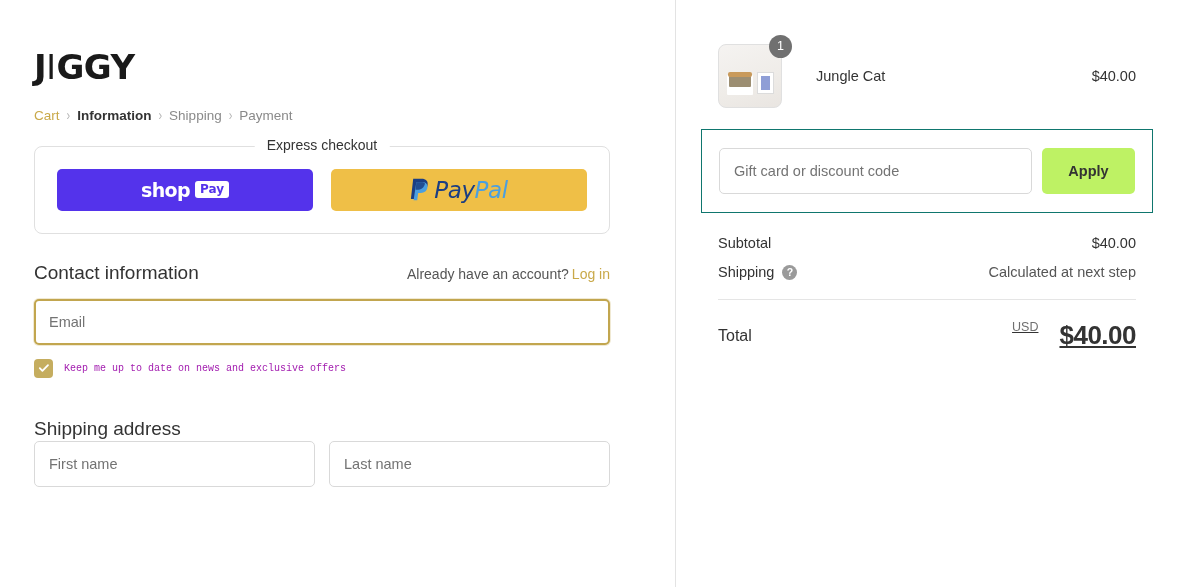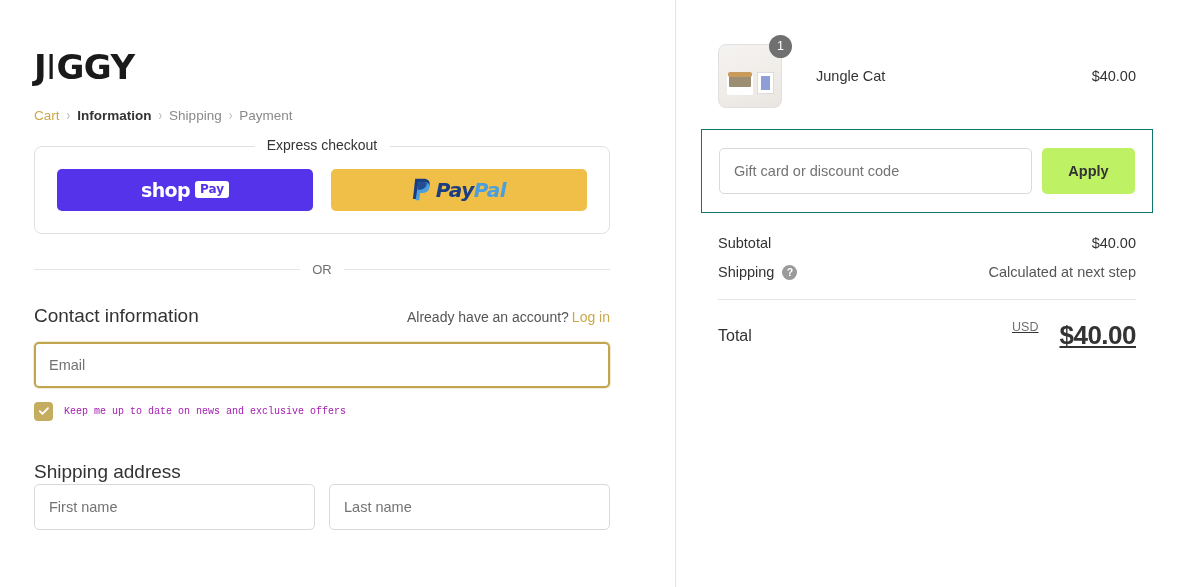--- a/index.html
+++ b/index.html
@@ -135,22 +135,22 @@
     line-height: 1;
     font-family: "DejaVu Sans", sans-serif;
   }
 
   .paypal-logo {
     display: flex;
     align-items: center;
     gap: 4px;
   }
   .paypal-word {
-    font-size: 20px;
-    font-weight: bold;
+    font-size: 23px;
+    font-weight: normal;
     font-style: italic;
     letter-spacing: -0.4px;
     font-family: "DejaVu Sans", sans-serif;
   }
   .pp-dark { color: #1b3e83; }
   .pp-light { color: #4b9fe0; }
 
   
   .or-divider {
     margin-top: 28px;
@@ -497,25 +497,20 @@
                 <path d="M3.2 0.8 h8.4 c4.3 0 6.6 2.3 6 6.2 c-0.6 4.1 -3.7 6.3 -8 6.3 H6.2 L5.1 21 H0.9 Z" fill="#1b3e83"></path>
                 <path d="M6.3 4.2 h6.2 c3.6 0 5.4 2.0 4.9 5.4 c-0.5 3.5 -3.0 5.4 -6.6 5.4 H8.2 L7.2 22.3 H3.6 Z" fill="#4b9fe0"></path>
                 <path d="M6.3 4.2 h5.3 c1.6 0 2.7 0.4 3.4 1.2 c-0.9 4.3 -3.9 6.3 -8.1 6.3 H5.6 Z" fill="#1b3e83" opacity="0.85"></path>
               </svg>
               <span class="paypal-word"><span class="pp-dark">Pay</span><span class="pp-light">Pal</span></span>
             </span>
           </button>
         </div>
       </div>
 
-      <div class="or-divider">
-        <div class="or-line"></div>
-        <div class="or-text">OR</div>
-        <div class="or-line"></div>
-      </div>
 
       <div class="section-head-row">
         <h2 class="section-title">Contact information</h2>
         <div class="account-note"><span>Already have an account?</span><a class="login-link" href="#">Log in</a></div>
       </div>
 
       <div class="email-row">
         <input class="field focused" type="text" autofocus="" placeholder="Email" style="">
       </div>
 

